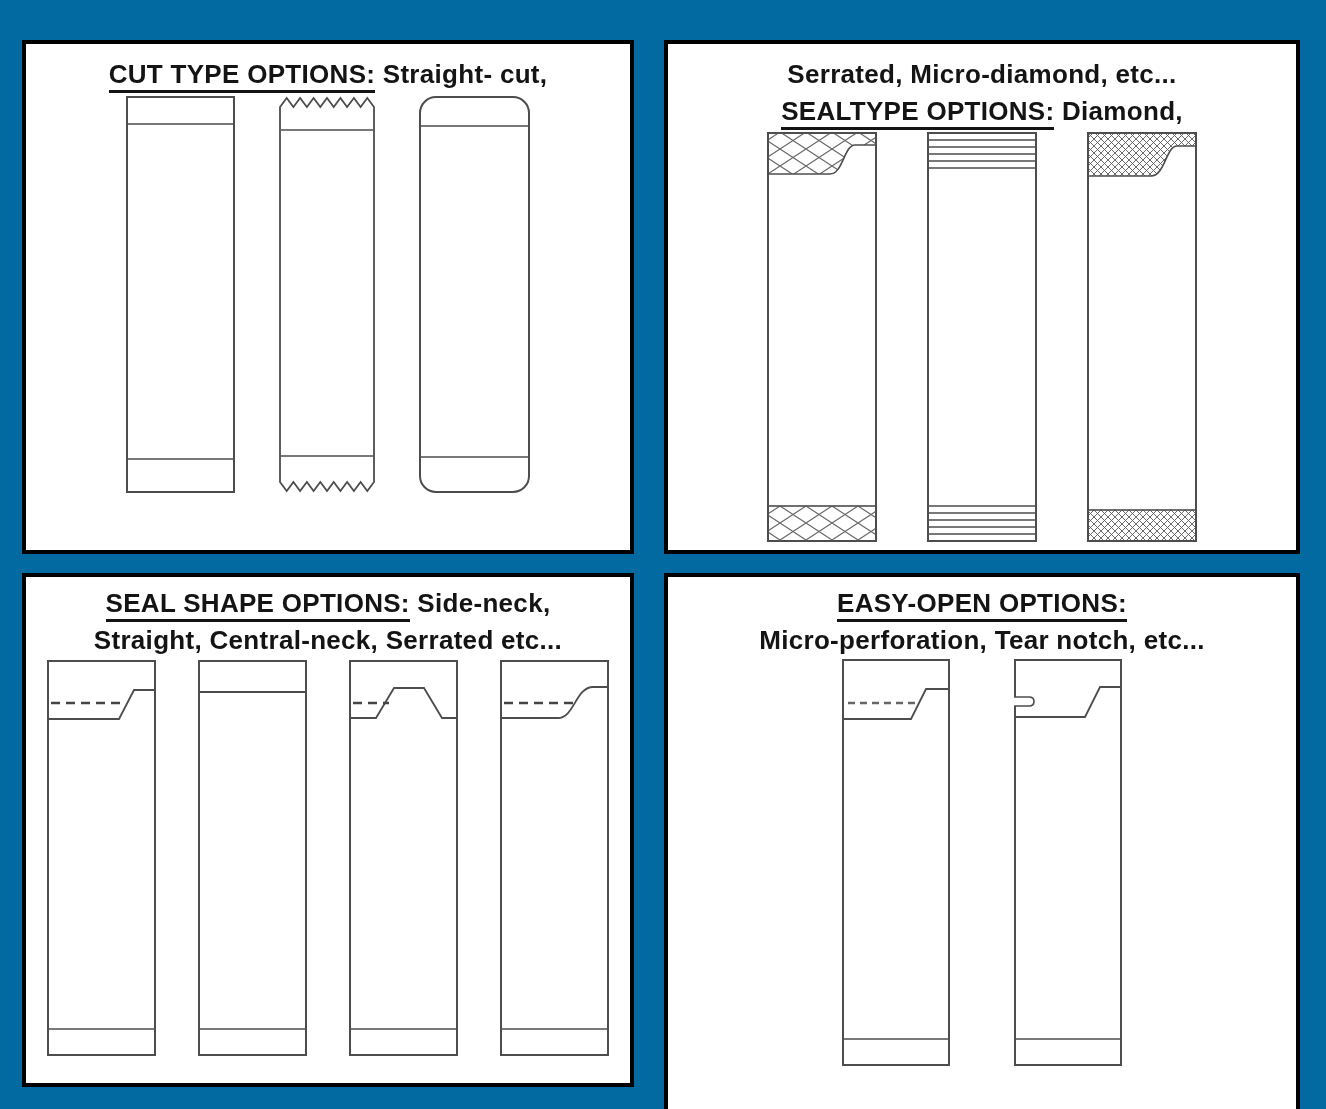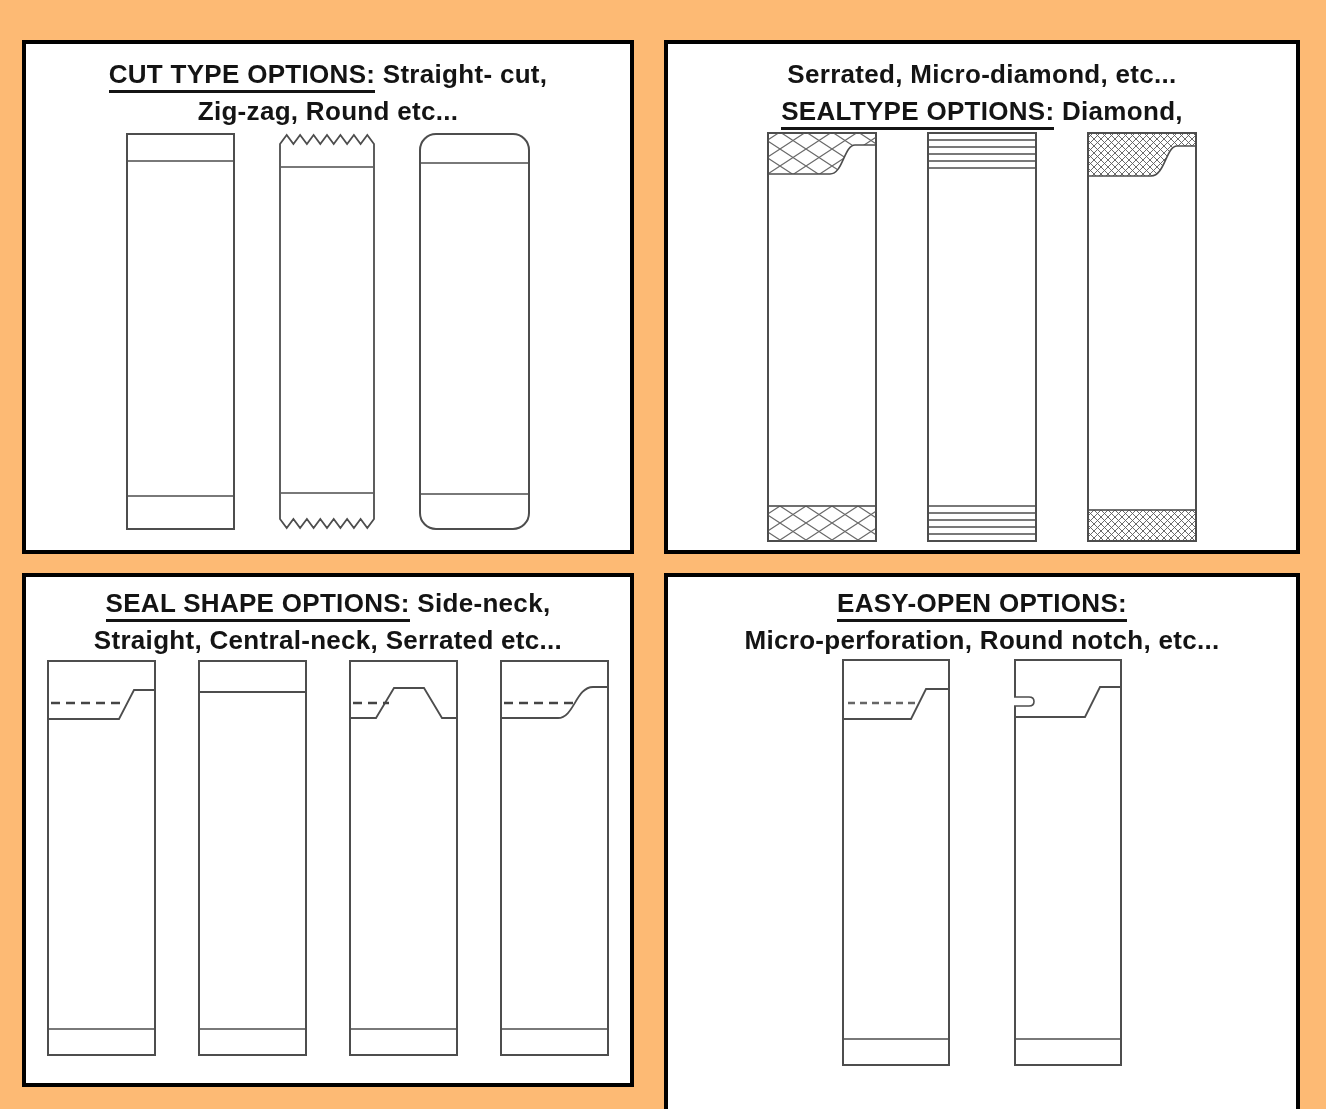--- a/index.html
+++ b/index.html
@@ -1,17 +1,17 @@
 <!DOCTYPE html>
 <html><head>
 <meta charset="utf-8">
 <style>
   html,body{margin:0;padding:0;background:#ffffff;}
   .canvas{
-    position:relative;width:1326px;height:1109px;background:#fdba74;
+    position:relative;width:1326px;height:1109px;background:#0369a1;
     font-family:"Liberation Sans",sans-serif;overflow:hidden;
   }
   .panel{
     position:absolute;border:4px solid #000000;background:#ffffff;
     box-sizing:border-box;
   }
   .p-tl{left:22px;top:40px;width:612px;height:514px;}
   .p-tr{left:664px;top:40px;width:636px;height:514px;}
   .p-bl{left:22px;top:573px;width:612px;height:514px;}
   .p-br{left:664px;top:573px;width:636px;height:572px;}
@@ -29,21 +29,20 @@
   svg{display:block;}
 </style>
 </head>
 <body>
 
 <div class="canvas">
 
   <div class="panel p-tl">
     <div class="title">
       <div><span class="u">CUT TYPE OPTIONS:</span><span> Straight- cut,</span></div>
-      <div>Zig-zag, Round etc...</div>
     </div>
     <div class="row row-cut">
 
       <svg width="109" height="397" viewBox="0 0 109 397" aria-label="straight-cut-pack">
         <rect x="1" y="1" width="107" height="395" fill="#ffffff" stroke="#4d4d4d" stroke-width="2"></rect>
         <line x1="2" y1="28" x2="107" y2="28" stroke="#4d4d4d" stroke-width="1.6"></line>
         <line x1="2" y1="363" x2="107" y2="363" stroke="#4d4d4d" stroke-width="1.6"></line>
       </svg>
 
       <svg width="96" height="397" viewBox="0 0 96 397" aria-label="zig-zag-cut-pack">
@@ -138,21 +137,21 @@
         <path d="M1,58 H58 C74,58 76,27 93,27 H108" fill="none" stroke="#4d4d4d" stroke-width="1.8"></path>
         <line x1="4" y1="43" x2="74" y2="43" stroke="#444444" stroke-width="2.4" stroke-dasharray="9,6"></line>
         <line x1="2" y1="369" x2="107" y2="369" stroke="#4d4d4d" stroke-width="1.6"></line>
       </svg>
     </div>
   </div>
 
   <div class="panel p-br">
     <div class="title">
       <div><span class="u">EASY-OPEN OPTIONS:</span><span></span></div>
-      <div>Micro-perforation, Round notch, etc...</div>
+      <div>Micro-perforation, Tear notch, etc...</div>
     </div>
     <div class="row row-easyopen">
 
       <svg width="108" height="407" viewBox="0 0 108 407" aria-label="micro-perforation-pack">
         <rect x="1" y="1" width="106" height="405" fill="#ffffff" stroke="#4d4d4d" stroke-width="2"></rect>
         <path d="M1,60 H69 L84,30 H107" fill="none" stroke="#4d4d4d" stroke-width="1.8"></path>
         <line x1="6" y1="44" x2="76" y2="44" stroke="#666666" stroke-width="2.4" stroke-dasharray="7,5"></line>
         <line x1="2" y1="380" x2="106" y2="380" stroke="#4d4d4d" stroke-width="1.6"></line>
       </svg>
 

